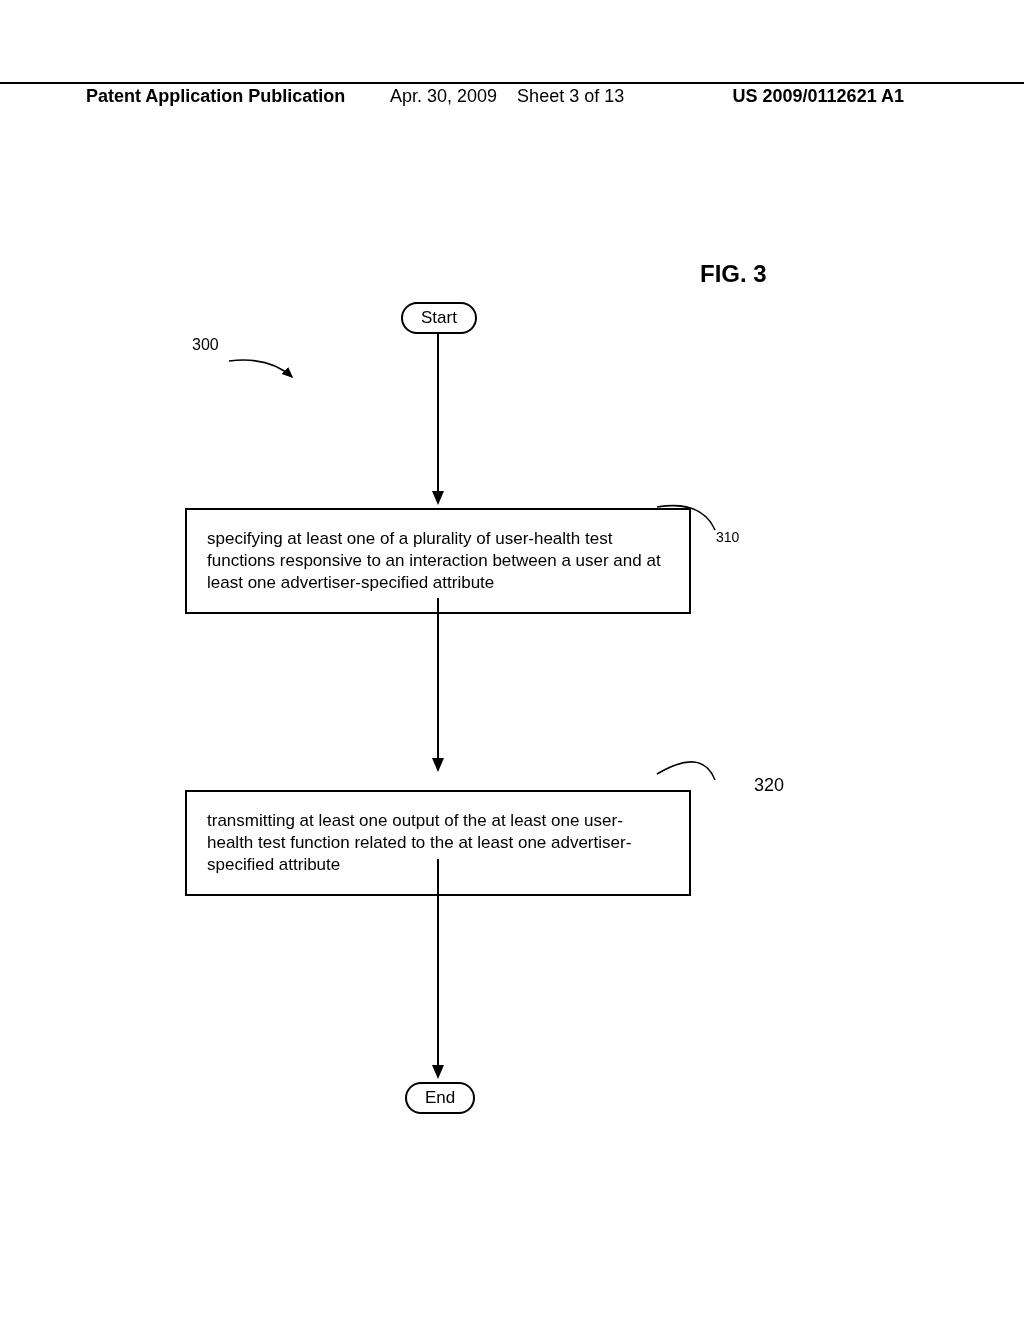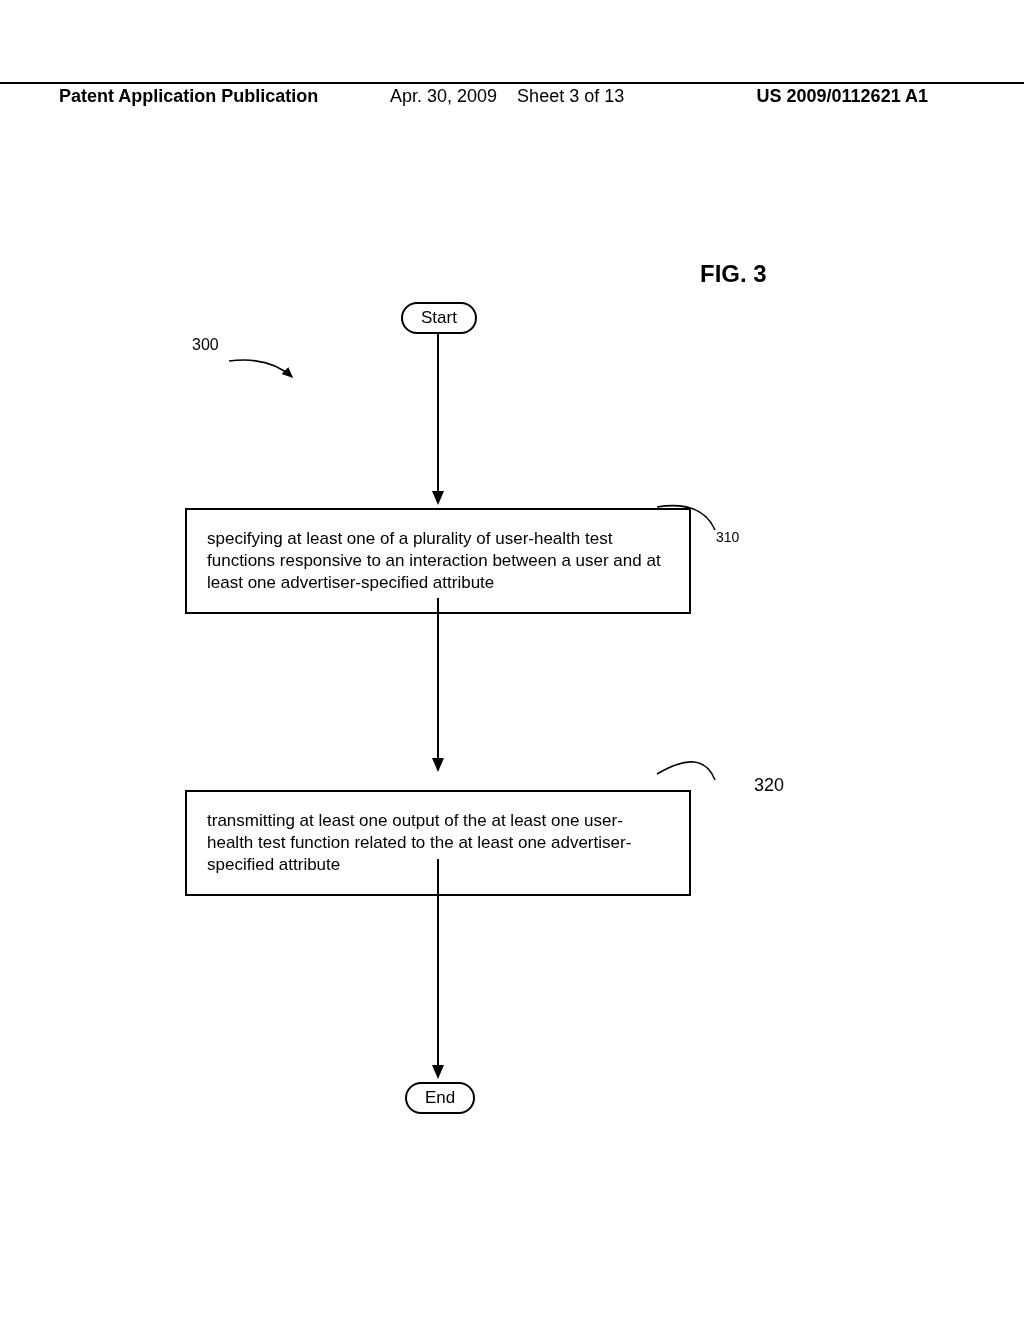--- a/index.html
+++ b/index.html
@@ -17,30 +17,30 @@
     left: 0;
     width: 100%;
     border-top: 2px solid #000;
     padding-top: 2px;
     display: flex;
     justify-content: space-between;
     font-size: 18px;
   }
   .page-header .left {
     font-weight: bold;
-    padding-left: 59px;
+    padding-left: 86px;
     text-align: center;
   }
   .page-header .center {
     position: absolute;
     left: 390px;
   }
   .page-header .right {
     font-weight: bold;
-    padding-right: 96px;
+    padding-right: 120px;
   }
   .fig-label {
     position: absolute;
     top: 260px;
     left: 700px;
     font-weight: bold;
     font-size: 24px;
   }
   .terminal {
     position: absolute;

